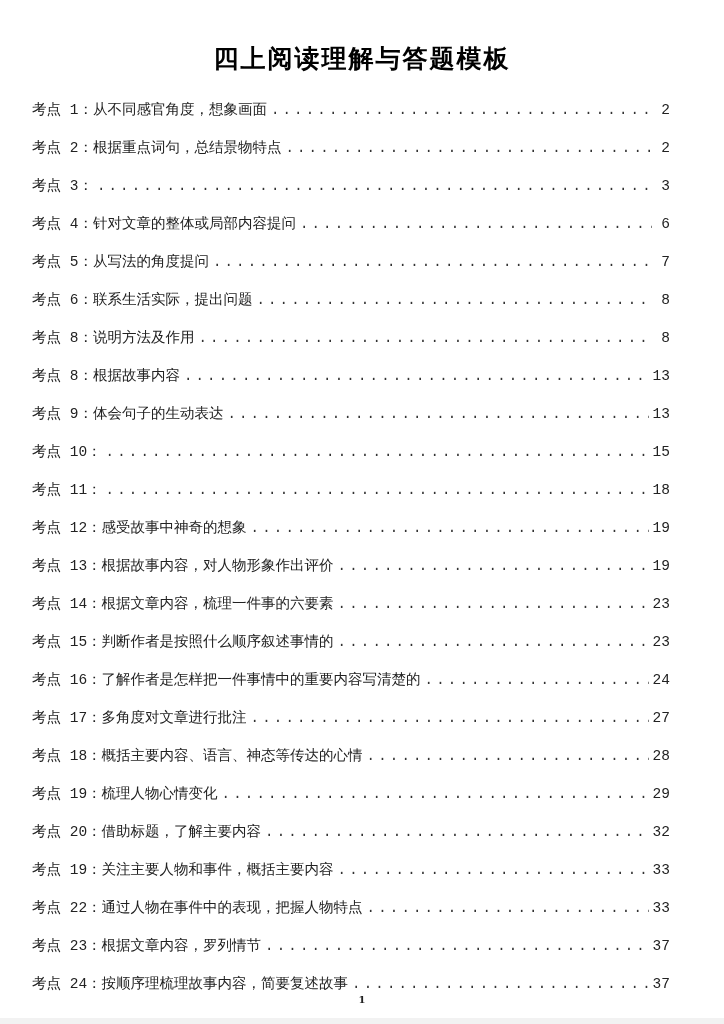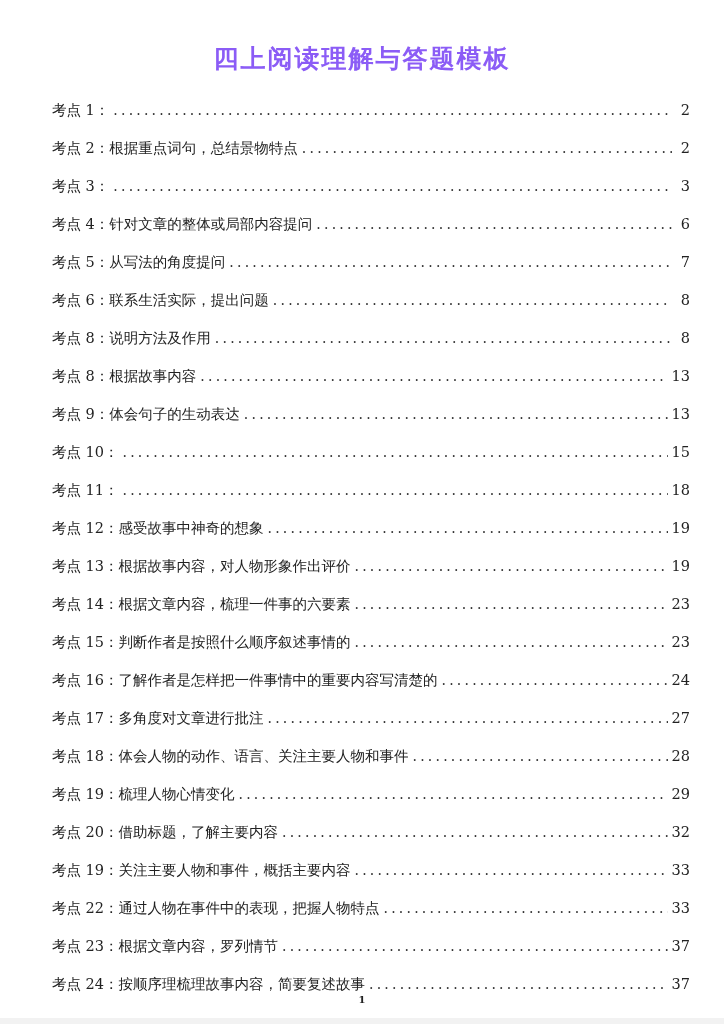--- a/index.html
+++ b/index.html
@@ -4,23 +4,23 @@
   <style>
     html, body { margin: 0; padding: 0; background: #ffffff; }
     body {
       width: 724px; height: 1024px; position: relative; overflow: hidden;
       font-family: "DejaVu Serif", "Liberation Serif", serif;
       color: #1a1a1a;
     }
     .page { position: absolute; left: 0; top: 0; width: 724px; height: 1024px; background: #fff; }
     .title {
       position: absolute; left: 0; top: 42px; width: 724px; text-align: center;
-      font-size: 25px; font-weight: bold; letter-spacing: 2px; color: #8b5cf6;
+      font-size: 25px; font-weight: bold; letter-spacing: 2px; color: #000000;
     }
-    .toc { position: absolute; left: 52px; top: 98px; width: 638px; }
+    .toc { position: absolute; left: 32px; top: 98px; width: 638px; font-family: Liberation Mono, monospace; }
     .toc-row {
       display: flex; align-items: baseline; height: 38px; line-height: 24px;
       font-size: 14.5px; color: #222; cursor: pointer;
     }
     .toc-prefix { white-space: nowrap; }
     .toc-text { white-space: nowrap; }
     .toc-dots {
       flex: 1; overflow: hidden; white-space: nowrap; margin: 0 4px;
       font-size: 14px; letter-spacing: 3.2px; color: #333;
     }
@@ -38,20 +38,21 @@
   </style>
 </head>
 <body>
 
 <div class="page">
   <div class="title">四上阅读理解与答题模板</div>
 
   <div class="toc">
     <div class="toc-row">
       <span class="toc-prefix">考点 1：</span>
+      <span class="toc-text">从不同感官角度，想象画面</span>
       <span class="toc-dots"></span>
       <span class="toc-page">2</span>
     </div>
     <div class="toc-row">
       <span class="toc-prefix">考点 2：</span>
       <span class="toc-text">根据重点词句，总结景物特点</span>
       <span class="toc-dots"></span>
       <span class="toc-page">2</span>
     </div>
     <div class="toc-row">
@@ -136,21 +137,21 @@
       <span class="toc-page">24</span>
     </div>
     <div class="toc-row">
       <span class="toc-prefix">考点 17：</span>
       <span class="toc-text">多角度对文章进行批注</span>
       <span class="toc-dots"></span>
       <span class="toc-page">27</span>
     </div>
     <div class="toc-row">
       <span class="toc-prefix">考点 18：</span>
-      <span class="toc-text">体会人物的动作、语言、关注主要人物和事件</span>
+      <span class="toc-text">概括主要内容、语言、神态等传达的心情</span>
       <span class="toc-dots"></span>
       <span class="toc-page">28</span>
     </div>
     <div class="toc-row">
       <span class="toc-prefix">考点 19：</span>
       <span class="toc-text">梳理人物心情变化</span>
       <span class="toc-dots"></span>
       <span class="toc-page">29</span>
     </div>
     <div class="toc-row">

